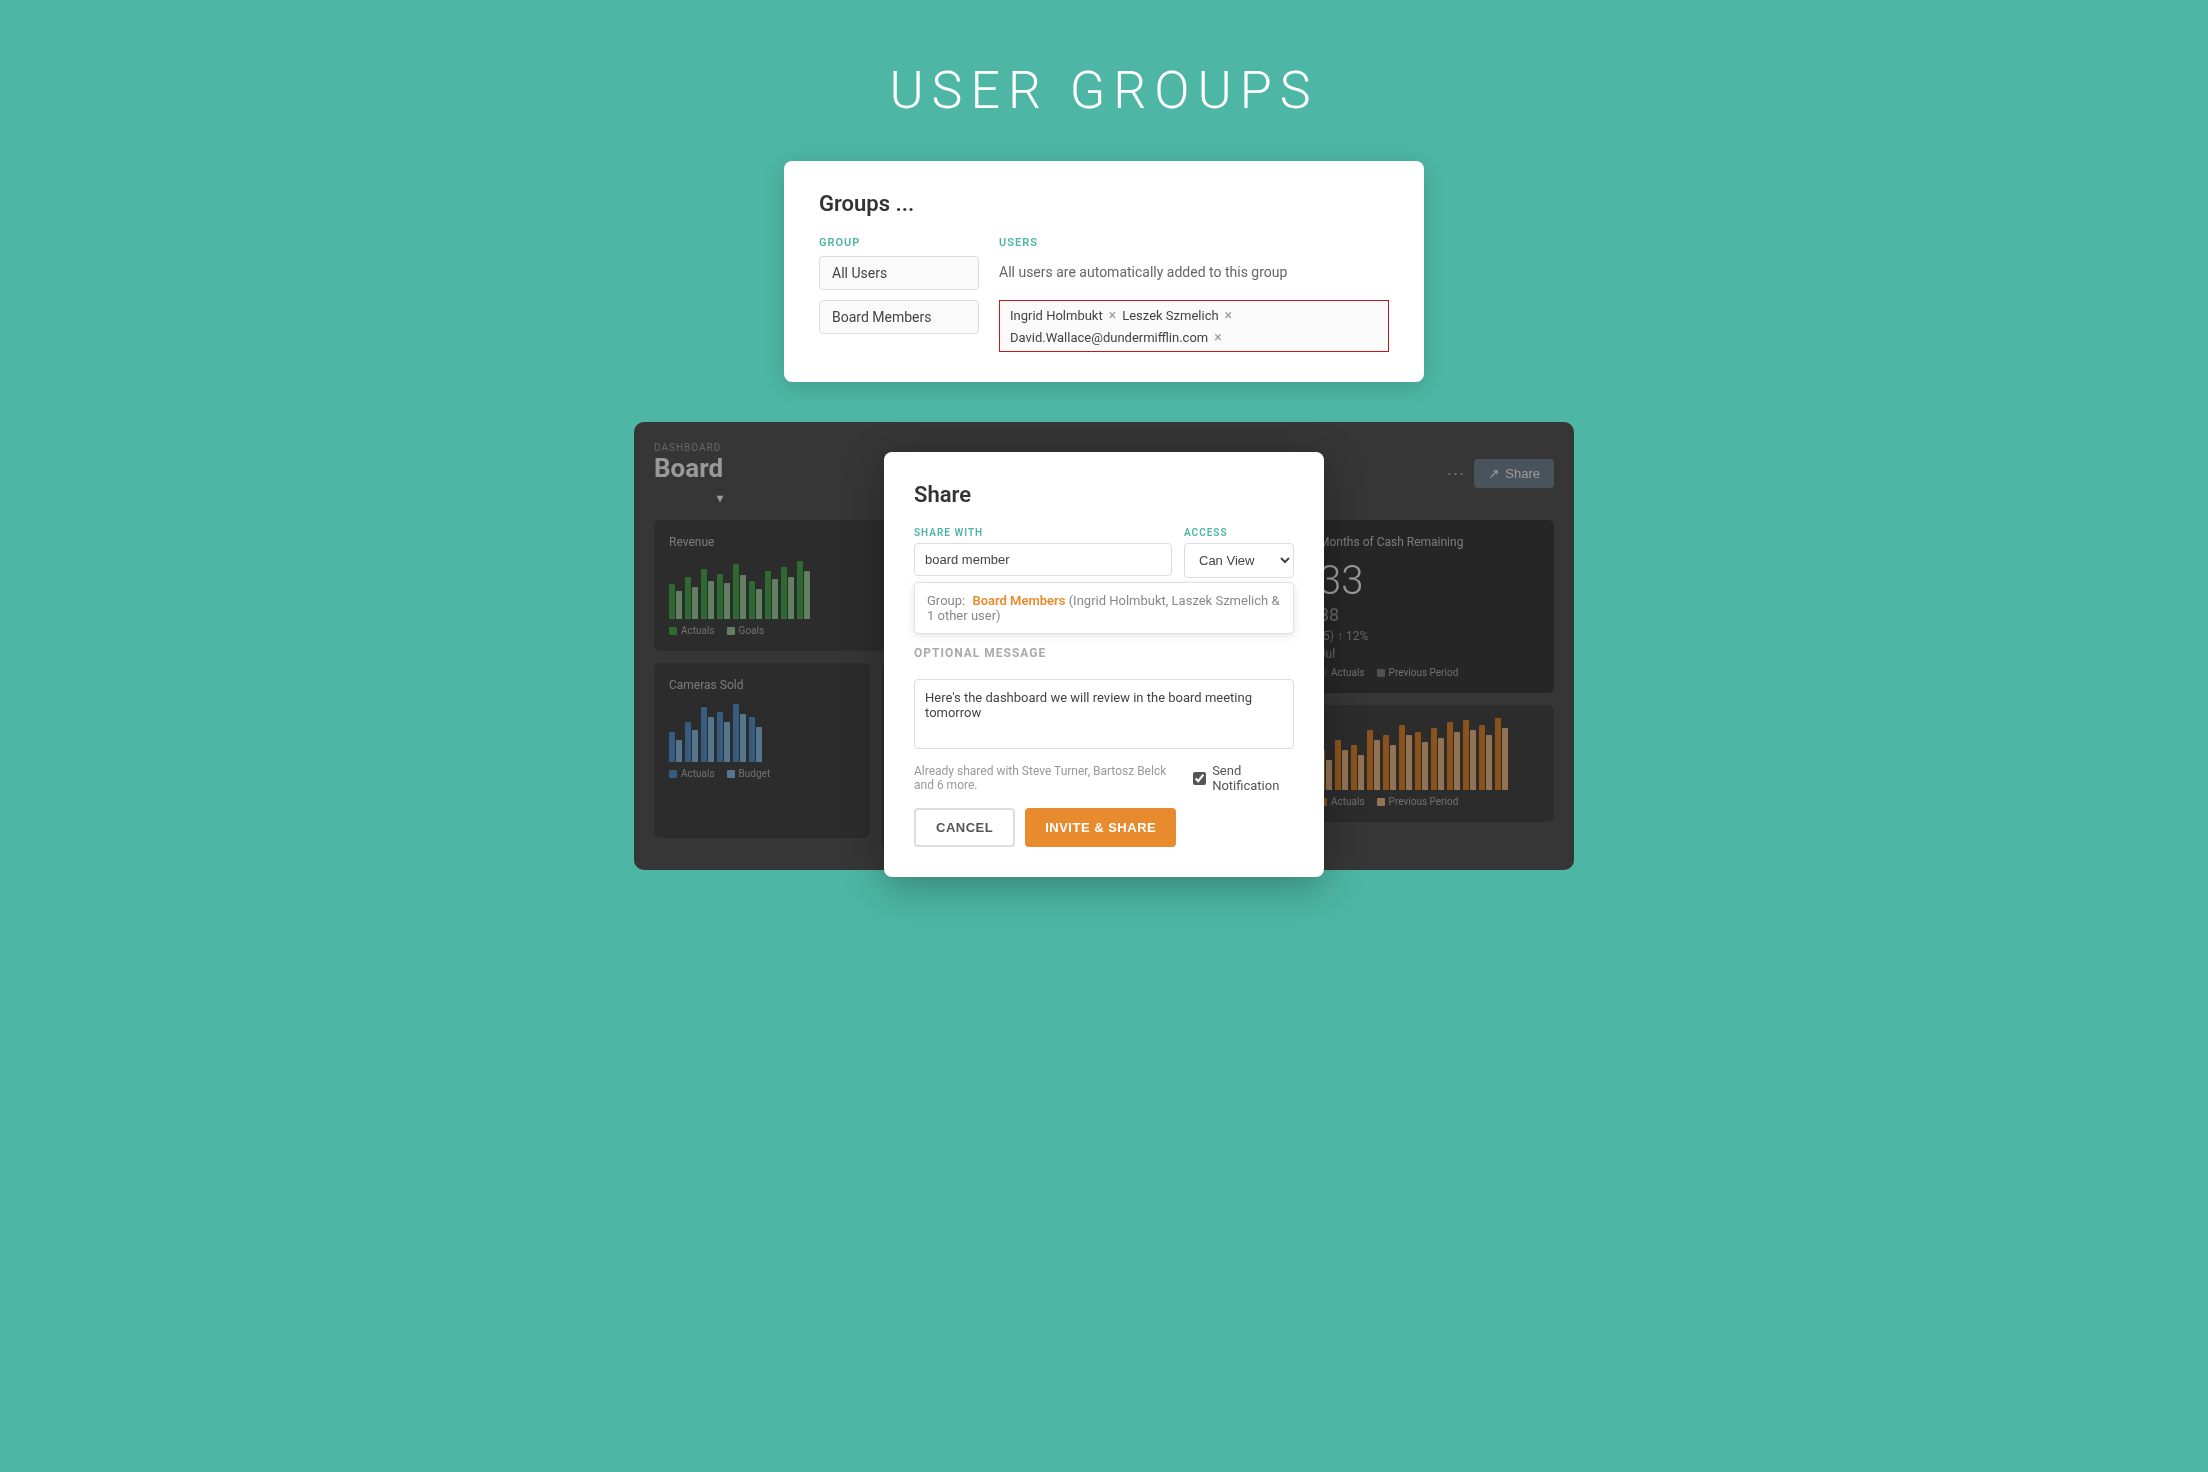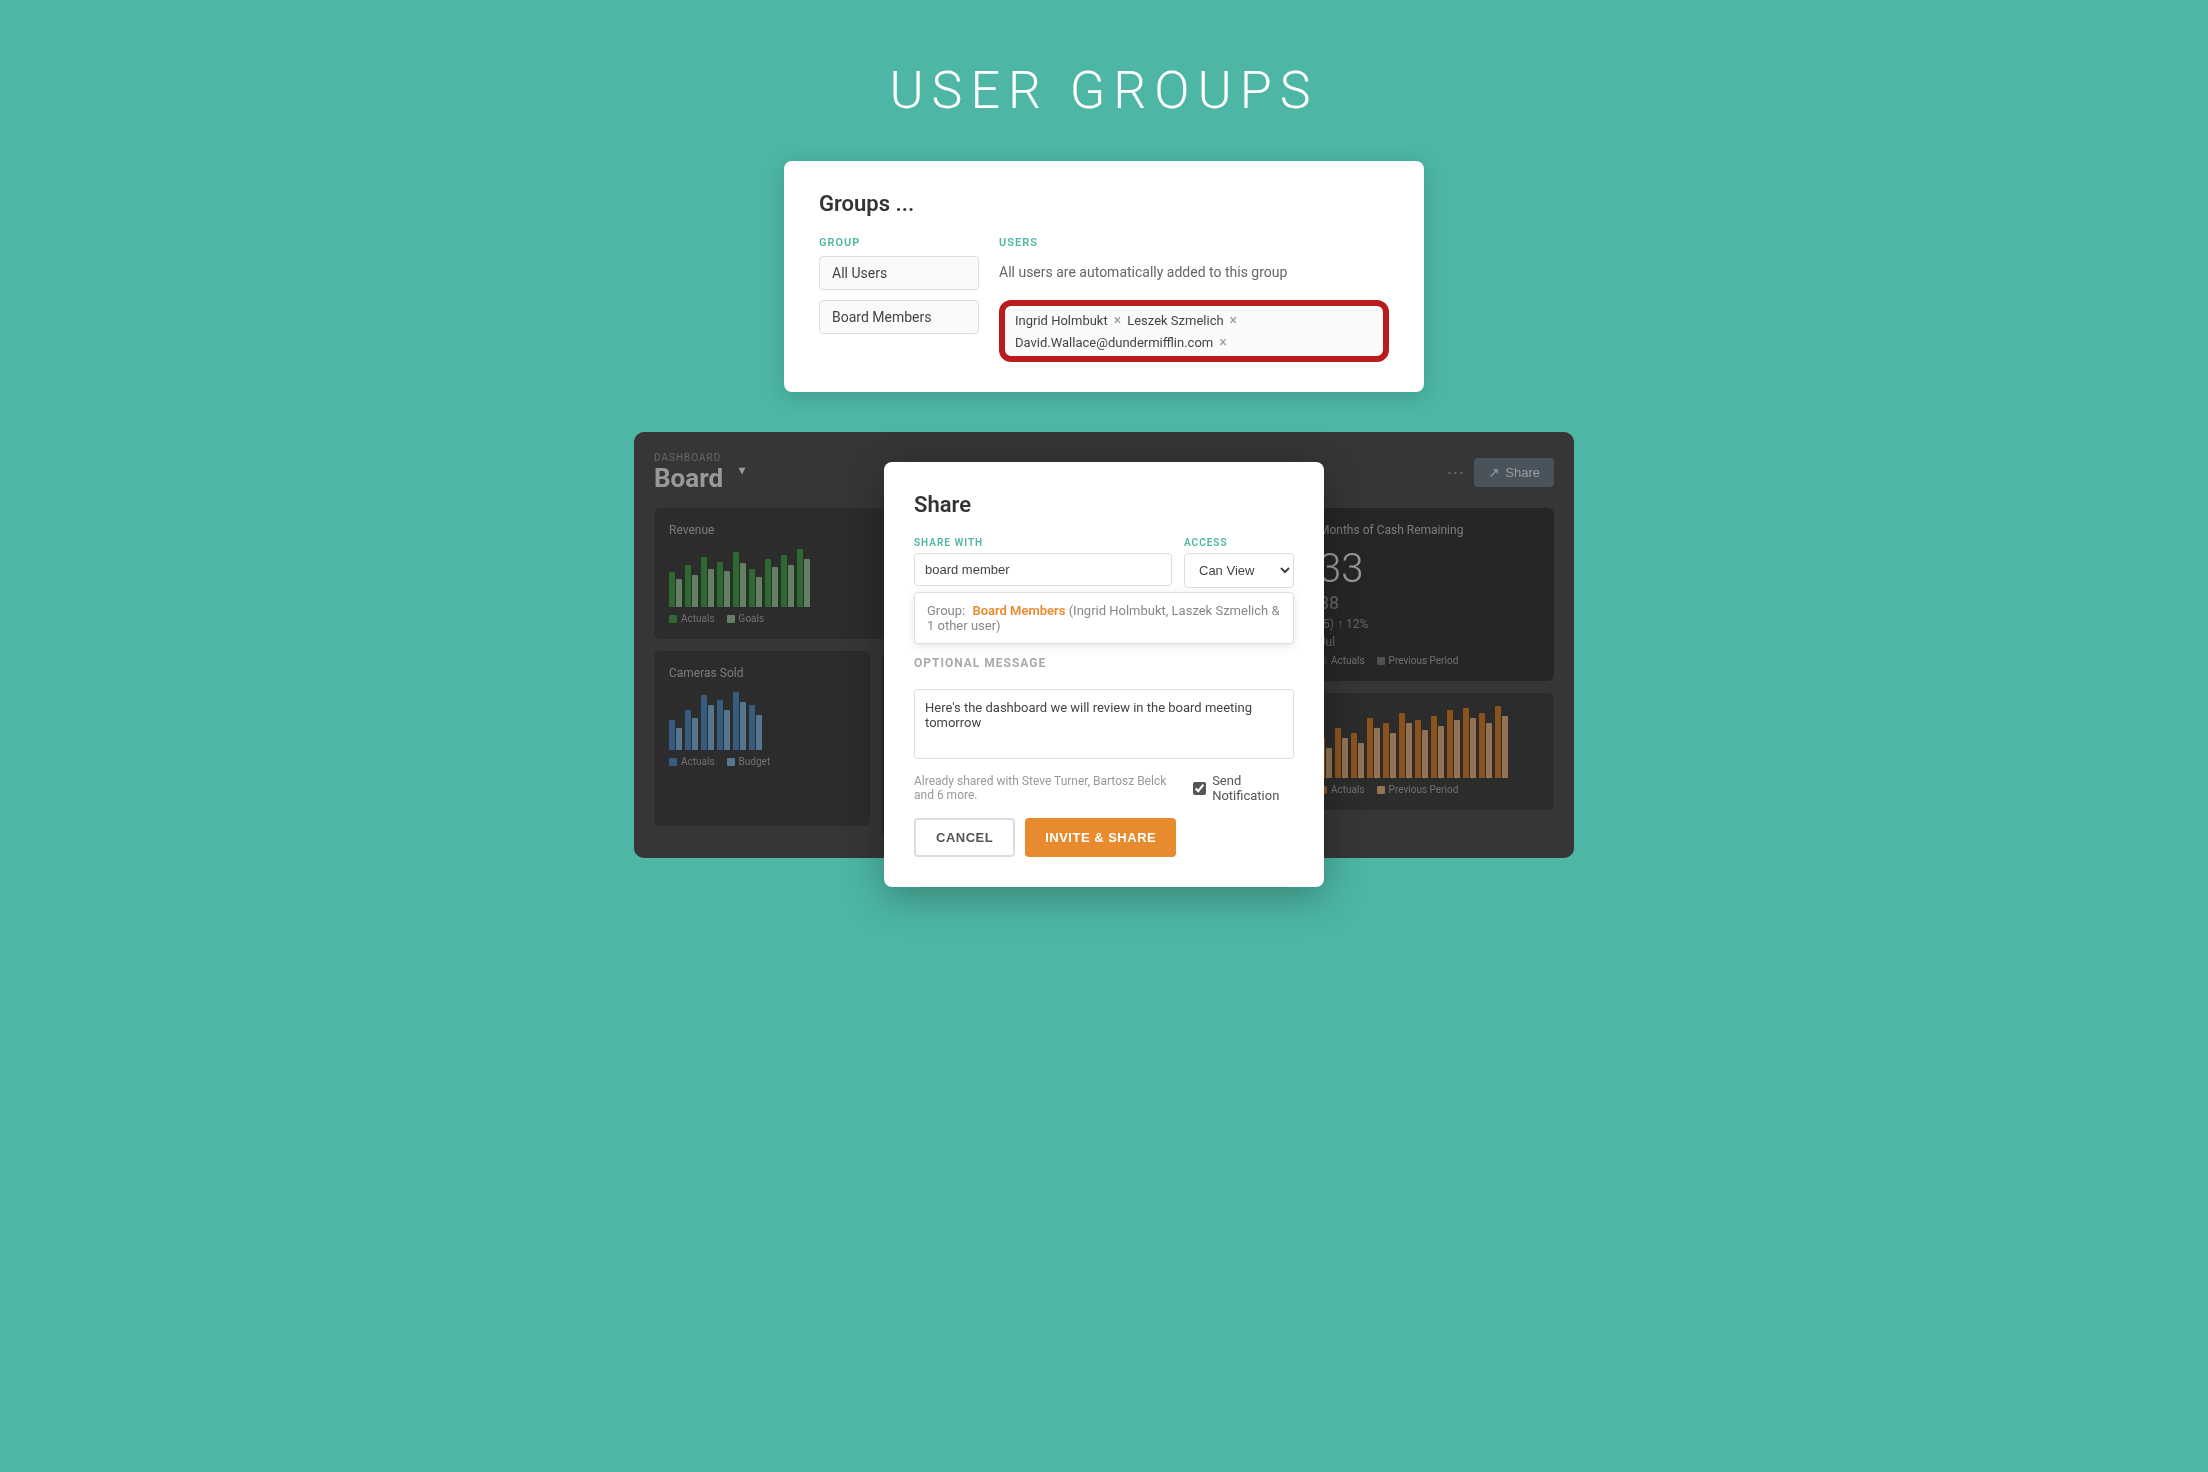--- a/index.html
+++ b/index.html
@@ -78,22 +78,22 @@
       font-size: 14px;
       color: #666;
       padding: 8px 0;
       margin-bottom: 12px;
     }
 
     .user-tags-row {
       display: flex;
       flex-wrap: wrap;
       gap: 6px;
-      border: 6px solid #b91c1c;
-      border-radius: 12px;
+      border: 1px solid #b91c1c;
+      border-radius: 0;
       padding: 6px 10px;
       background: #fafafa;
     }
 
     .user-tag {
       display: flex;
       align-items: center;
       gap: 6px;
       font-size: 13px;
       color: #444;
@@ -130,22 +130,23 @@
       color: #aaa;
       text-transform: uppercase;
       letter-spacing: 1px;
     }
 
     .dashboard-title {
       font-size: 26px;
       font-weight: 700;
       color: white;
       display: flex;
-      align-items: flex-start;
-      gap: 16px;
+      align-items: flex-end;
+      gap: 8px;
+      flex-direction: column;
     }
 
     .dashboard-actions {
       display: flex;
       align-items: center;
       gap: 10px;
     }
 
     .dots-btn {
       color: #bbb;

